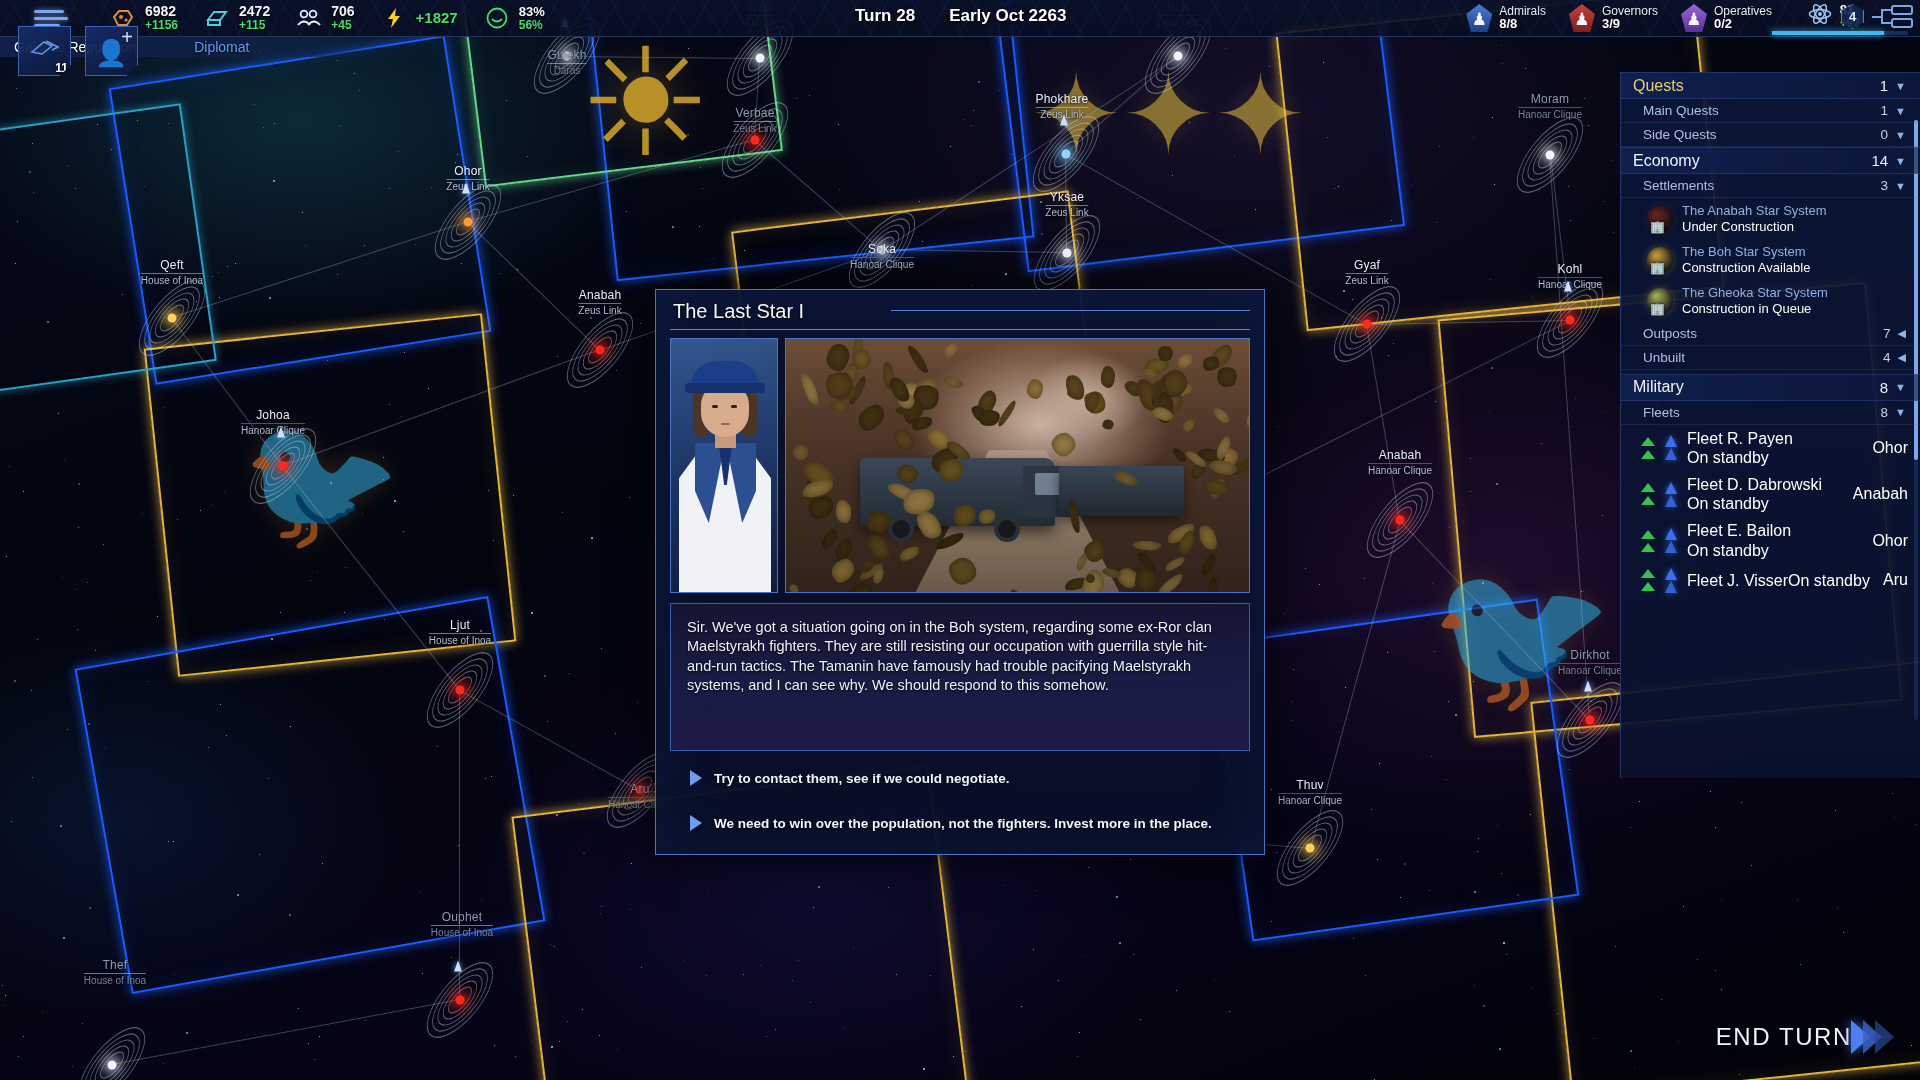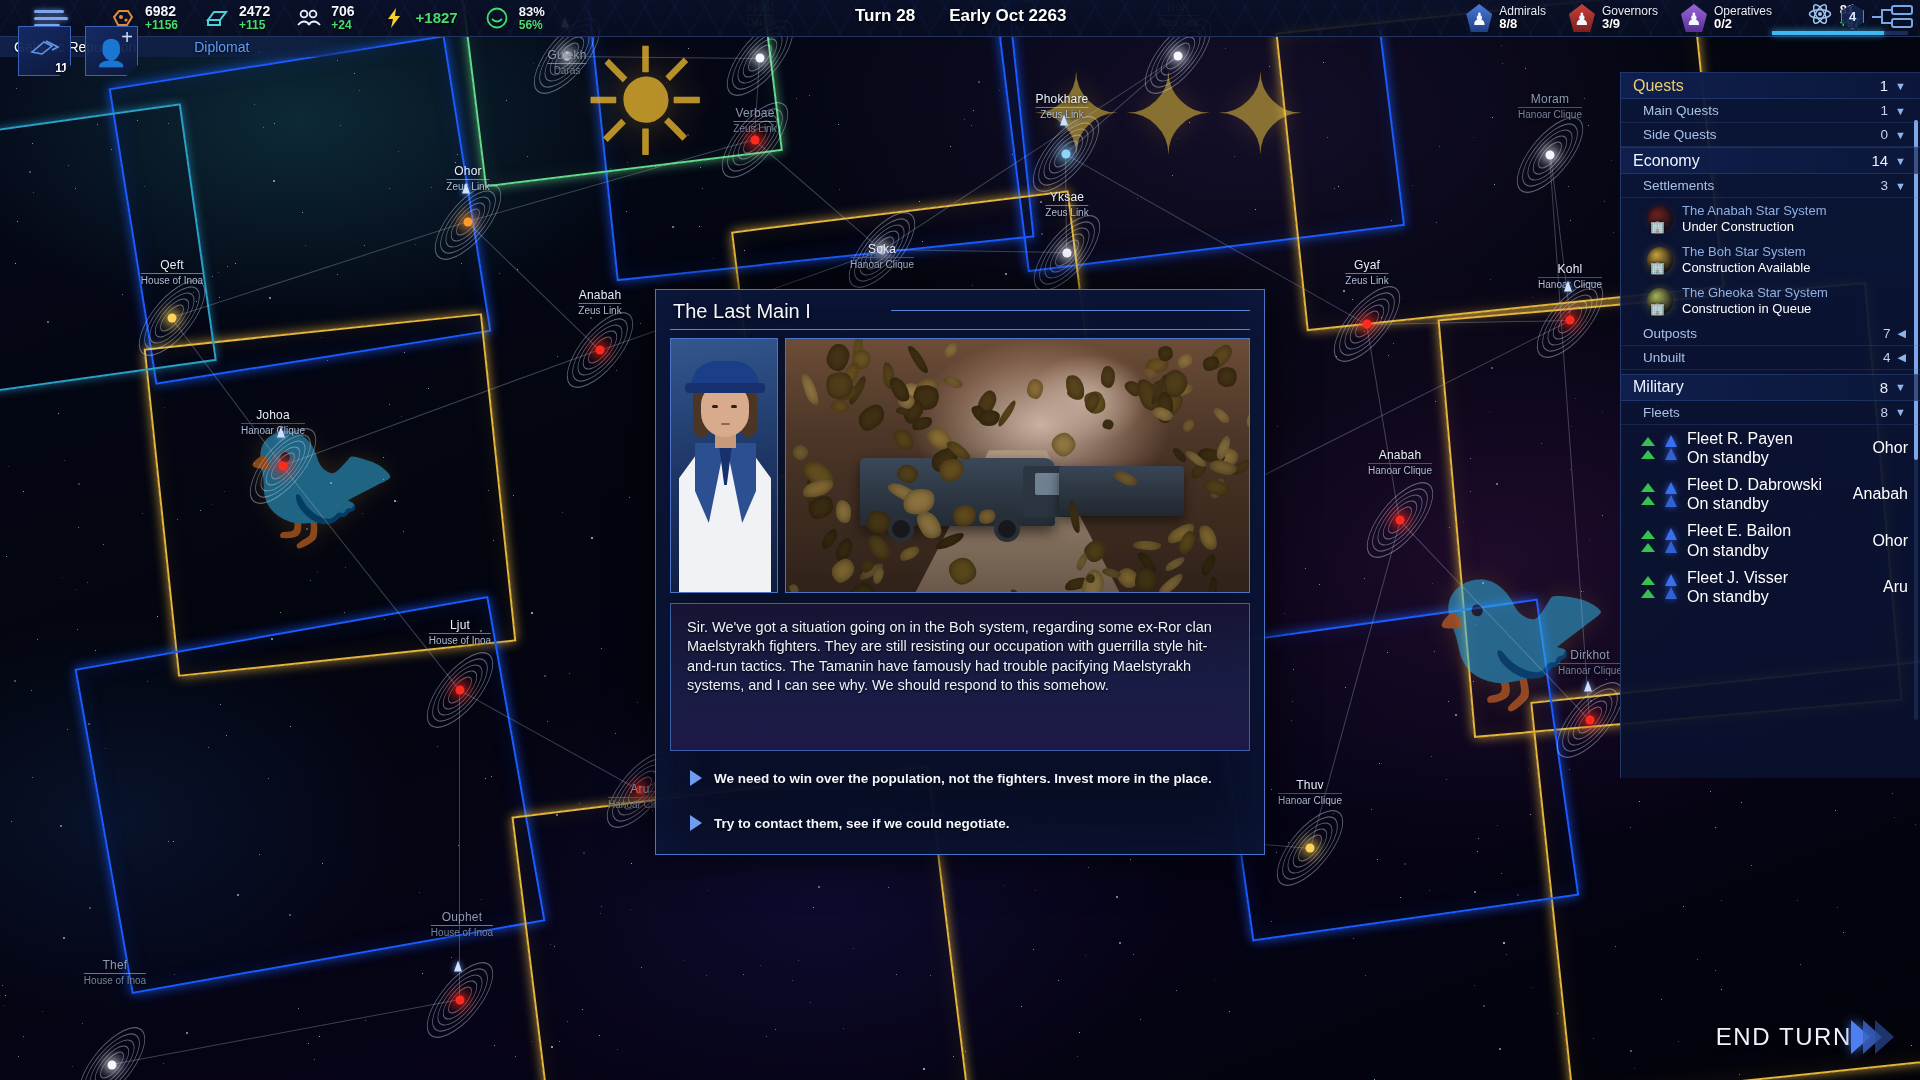--- a/index.html
+++ b/index.html
@@ -1277,21 +1277,21 @@
         <span class="ricon">
           <svg width="26" height="20" viewBox="0 0 26 20">
               <circle cx="8" cy="6" r="3.4" fill="none" stroke="#e8eefc" stroke-width="1.8"></circle>
               <circle cx="17" cy="6" r="3.4" fill="none" stroke="#e8eefc" stroke-width="1.8"></circle>
               <path d="M2 17 q6 -7 12 0" fill="none" stroke="#e8eefc" stroke-width="1.8"></path>
               <path d="M12 17 q6 -7 12 0" fill="none" stroke="#e8eefc" stroke-width="1.8"></path>
             </svg>
         </span>
         <span class="rtext">
           <span class="rval">706</span>
-          <span class="rdelta">+24</span>
+          <span class="rdelta">+45</span>
         </span>
       </div>
 
       <div class="res">
         <span class="ricon">
           <svg width="20" height="22" viewBox="0 0 20 22">
               <path d="M12 1 L4 12 L9 12 L7 21 L16 9 L11 9 Z" fill="#f6cf2e"></path>
             </svg>
         </span>
         <span class="rtext">
@@ -1398,21 +1398,21 @@
       <span class="cnt">11</span>
     </div>
     <div class="repcard">
       <span class="person">👤</span>
       <span class="plus">+</span>
     </div>
   </div>
 
   <div class="dialog">
     <div class="dlg-titlebar">
-      <div class="dlg-title">The Last Main I</div>
+      <div class="dlg-title">The Last Star I</div>
       <div class="tline"></div>
       <div class="tline2"></div>
     </div>
 
     <div class="dlg-body">
       <div class="dlg-media">
         <div class="portrait">
           <span class="pbg"></span>
           <span class="p-body"></span>
           <span class="p-lapelL"></span>
@@ -1441,25 +1441,25 @@
           <span id="leafLayer"><span class="leaf" style="left:68.5%;top:31.5%;width:10px;height:11px;background:#4f4018;transform:rotate(90deg)"></span><span class="leaf" style="left:48.5%;top:99.0%;width:10px;height:26px;background:#6e5a22;transform:rotate(168deg)"></span><span class="leaf" style="left:4.6%;top:52.4%;width:22px;height:22px;background:#3f3312;transform:rotate(169deg)"></span><span class="leaf" style="left:92.1%;top:28.3%;width:19px;height:9px;background:#a48a4c;transform:rotate(43deg)"></span><span class="leaf" style="left:76.8%;top:83.3%;width:10px;height:25px;background:#3f3312;transform:rotate(142deg)"></span><span class="leaf" style="left:31.0%;top:43.6%;width:30px;height:20px;background:#3f3312;transform:rotate(141deg)"></span><span class="leaf" style="left:24.3%;top:17.5%;width:25px;height:26px;background:#a48a4c;transform:rotate(151deg)"></span><span class="leaf" style="left:27.8%;top:15.9%;width:24px;height:18px;background:#87713a;transform:rotate(156deg)"></span><span class="leaf" style="left:20.9%;top:9.1%;width:11px;height:27px;background:#5d4c1d;transform:rotate(174deg)"></span><span class="leaf" style="left:27.5%;top:18.3%;width:26px;height:25px;background:#3f3312;transform:rotate(168deg)"></span><span class="leaf" style="left:92.0%;top:54.9%;width:11px;height:21px;background:#87713a;transform:rotate(27deg)"></span><span class="leaf" style="left:17.0%;top:79.2%;width:28px;height:17px;background:#5d4c1d;transform:rotate(55deg)"></span><span class="leaf" style="left:64.3%;top:80.0%;width:22px;height:20px;background:#5d4c1d;transform:rotate(127deg)"></span><span class="leaf" style="left:85.9%;top:31.7%;width:9px;height:13px;background:#9a7f3d;transform:rotate(35deg)"></span><span class="leaf" style="left:99.5%;top:27.4%;width:31px;height:26px;background:#a48a4c;transform:rotate(9deg)"></span><span class="leaf" style="left:23.6%;top:35.0%;width:17px;height:23px;background:#5d4c1d;transform:rotate(138deg)"></span><span class="leaf" style="left:33.0%;top:47.5%;width:25px;height:22px;background:#6e5a22;transform:rotate(154deg)"></span><span class="leaf" style="left:83.1%;top:44.3%;width:17px;height:8px;background:#3f3312;transform:rotate(49deg)"></span><span class="leaf" style="left:31.0%;top:34.3%;width:19px;height:25px;background:#9a7f3d;transform:rotate(124deg)"></span><span class="leaf" style="left:93.0%;top:11.0%;width:20px;height:20px;background:#3f3312;transform:rotate(165deg)"></span><span class="leaf" style="left:82.4%;top:18.1%;width:25px;height:11px;background:#9a7f3d;transform:rotate(167deg)"></span><span class="leaf" style="left:11.0%;top:78.8%;width:14px;height:24px;background:#3f3312;transform:rotate(24deg)"></span><span class="leaf" style="left:15.3%;top:27.0%;width:29px;height:21px;background:#3f3312;transform:rotate(135deg)"></span><span class="leaf" style="left:21.8%;top:58.3%;width:32px;height:13px;background:#a48a4c;transform:rotate(25deg)"></span><span class="leaf" style="left:41.7%;top:20.3%;width:16px;height:26px;background:#4f4018;transform:rotate(23deg)"></span><span class="leaf" style="left:8.9%;top:2.1%;width:22px;height:27px;background:#3f3312;transform:rotate(11deg)"></span><span class="leaf" style="left:12.1%;top:18.6%;width:31px;height:9px;background:#4f4018;transform:rotate(118deg)"></span><span class="leaf" style="left:3.4%;top:49.4%;width:33px;height:21px;background:#6e5a22;transform:rotate(36deg)"></span><span class="leaf" style="left:12.5%;top:1.5%;width:28px;height:9px;background:#6e5a22;transform:rotate(96deg)"></span><span class="leaf" style="left:57.4%;top:37.2%;width:23px;height:23px;background:#a48a4c;transform:rotate(33deg)"></span><span class="leaf" style="left:27.7%;top:69.5%;width:30px;height:20px;background:#a48a4c;transform:rotate(55deg)"></span><span class="leaf" style="left:88.0%;top:48.7%;width:11px;height:18px;background:#4f4018;transform:rotate(42deg)"></span><span class="leaf" style="left:72.2%;top:50.2%;width:11px;height:25px;background:#87713a;transform:rotate(112deg)"></span><span class="leaf" style="left:79.7%;top:95.2%;width:31px;height:10px;background:#a48a4c;transform:rotate(139deg)"></span><span class="leaf" style="left:95.8%;top:48.6%;width:25px;height:10px;background:#4f4018;transform:rotate(150deg)"></span><span class="leaf" style="left:71.4%;top:90.8%;width:22px;height:18px;background:#9a7f3d;transform:rotate(32deg)"></span><span class="leaf" style="left:28.0%;top:29.3%;width:12px;height:21px;background:#3f3312;transform:rotate(70deg)"></span><span class="leaf" style="left:36.1%;top:65.7%;width:23px;height:21px;background:#6e5a22;transform:rotate(156deg)"></span><span class="leaf" style="left:67.2%;top:12.2%;width:22px;height:14px;background:#4f4018;transform:rotate(92deg)"></span><span class="leaf" style="left:82.1%;top:74.2%;width:30px;height:13px;background:#9a7f3d;transform:rotate(150deg)"></span><span class="leaf" style="left:80.6%;top:20.1%;width:23px;height:25px;background:#5d4c1d;transform:rotate(20deg)"></span><span class="leaf" style="left:62.0%;top:86.7%;width:18px;height:8px;background:#a48a4c;transform:rotate(115deg)"></span><span class="leaf" style="left:4.5%;top:57.3%;width:8px;height:27px;background:#4f4018;transform:rotate(170deg)"></span><span class="leaf" style="left:84.8%;top:5.5%;width:12px;height:16px;background:#a48a4c;transform:rotate(49deg)"></span><span class="leaf" style="left:40.7%;top:25.8%;width:12px;height:20px;background:#3f3312;transform:rotate(138deg)"></span><span class="leaf" style="left:34.0%;top:2.3%;width:16px;height:10px;background:#a48a4c;transform:rotate(129deg)"></span><span class="leaf" style="left:25.6%;top:23.6%;width:17px;height:25px;background:#3f3312;transform:rotate(29deg)"></span><span class="leaf" style="left:89.4%;top:75.3%;width:13px;height:16px;background:#6e5a22;transform:rotate(90deg)"></span><span class="leaf" style="left:92.9%;top:43.0%;width:22px;height:18px;background:#9a7f3d;transform:rotate(2deg)"></span><span class="leaf" style="left:90.6%;top:40.9%;width:13px;height:27px;background:#3f3312;transform:rotate(103deg)"></span><span class="leaf" style="left:91.3%;top:53.3%;width:15px;height:27px;background:#5d4c1d;transform:rotate(104deg)"></span><span class="leaf" style="left:89.1%;top:97.6%;width:27px;height:8px;background:#3f3312;transform:rotate(98deg)"></span><span class="leaf" style="left:11.9%;top:16.9%;width:12px;height:23px;background:#5d4c1d;transform:rotate(68deg)"></span><span class="leaf" style="left:81.0%;top:12.5%;width:27px;height:25px;background:#4f4018;transform:rotate(116deg)"></span><span class="leaf" style="left:84.1%;top:78.0%;width:24px;height:13px;background:#6e5a22;transform:rotate(113deg)"></span><span class="leaf" style="left:10.2%;top:86.6%;width:20px;height:25px;background:#9a7f3d;transform:rotate(37deg)"></span><span class="leaf" style="left:15.6%;top:90.1%;width:27px;height:9px;background:#87713a;transform:rotate(150deg)"></span><span class="leaf" style="left:23.7%;top:26.7%;width:15px;height:8px;background:#4f4018;transform:rotate(5deg)"></span><span class="leaf" style="left:88.4%;top:75.6%;width:26px;height:15px;background:#9a7f3d;transform:rotate(67deg)"></span><span class="leaf" style="left:14.2%;top:4.2%;width:19px;height:19px;background:#6e5a22;transform:rotate(147deg)"></span><span class="leaf" style="left:91.9%;top:41.0%;width:25px;height:10px;background:#a48a4c;transform:rotate(112deg)"></span><span class="leaf" style="left:41.9%;top:66.7%;width:14px;height:17px;background:#9a7f3d;transform:rotate(68deg)"></span><span class="leaf" style="left:77.5%;top:7.4%;width:24px;height:15px;background:#6e5a22;transform:rotate(170deg)"></span><span class="leaf" style="left:17.6%;top:67.4%;width:23px;height:24px;background:#4f4018;transform:rotate(89deg)"></span><span class="leaf" style="left:16.7%;top:87.0%;width:10px;height:14px;background:#5d4c1d;transform:rotate(42deg)"></span><span class="leaf" style="left:24.3%;top:21.2%;width:15px;height:16px;background:#a48a4c;transform:rotate(104deg)"></span><span class="leaf" style="left:32.2%;top:77.8%;width:30px;height:10px;background:#3f3312;transform:rotate(155deg)"></span><span class="leaf" style="left:77.3%;top:11.7%;width:12px;height:8px;background:#9a7f3d;transform:rotate(25deg)"></span><span class="leaf" style="left:12.3%;top:97.5%;width:34px;height:26px;background:#3f3312;transform:rotate(128deg)"></span><span class="leaf" style="left:4.8%;top:62.6%;width:26px;height:21px;background:#3f3312;transform:rotate(149deg)"></span><span class="leaf" style="left:8.3%;top:74.6%;width:11px;height:22px;background:#3f3312;transform:rotate(33deg)"></span><span class="leaf" style="left:41.7%;top:28.0%;width:21px;height:16px;background:#3f3312;transform:rotate(173deg)"></span><span class="leaf" style="left:61.5%;top:91.9%;width:11px;height:24px;background:#4f4018;transform:rotate(73deg)"></span><span class="leaf" style="left:64.5%;top:20.6%;width:20px;height:23px;background:#6e5a22;transform:rotate(145deg)"></span><span class="leaf" style="left:92.2%;top:1.7%;width:16px;height:27px;background:#5d4c1d;transform:rotate(40deg)"></span><span class="leaf" style="left:52.1%;top:15.7%;width:16px;height:20px;background:#9a7f3d;transform:rotate(5deg)"></span><span class="leaf" style="left:78.5%;top:16.1%;width:17px;height:25px;background:#4f4018;transform:rotate(23deg)"></span><span class="leaf" style="left:1.5%;top:41.7%;width:15px;height:15px;background:#87713a;transform:rotate(22deg)"></span><span class="leaf" style="left:64.8%;top:20.9%;width:13px;height:20px;background:#5d4c1d;transform:rotate(19deg)"></span><span class="leaf" style="left:74.9%;top:80.0%;width:28px;height:9px;background:#9a7f3d;transform:rotate(3deg)"></span><span class="leaf" style="left:23.9%;top:49.8%;width:21px;height:18px;background:#5d4c1d;transform:rotate(18deg)"></span><span class="leaf" style="left:62.7%;top:93.8%;width:34px;height:21px;background:#a48a4c;transform:rotate(101deg)"></span><span class="leaf" style="left:10.3%;top:22.8%;width:12px;height:19px;background:#6e5a22;transform:rotate(99deg)"></span><span class="leaf" style="left:18.2%;top:91.6%;width:17px;height:9px;background:#a48a4c;transform:rotate(110deg)"></span><span class="leaf" style="left:35.3%;top:86.7%;width:27px;height:26px;background:#6e5a22;transform:rotate(43deg)"></span><span class="leaf" style="left:36.1%;top:38.9%;width:11px;height:27px;background:#6e5a22;transform:rotate(127deg)"></span><span class="leaf" style="left:78.4%;top:23.7%;width:31px;height:17px;background:#3f3312;transform:rotate(92deg)"></span><span class="leaf" style="left:25.2%;top:59.3%;width:32px;height:25px;background:#a48a4c;transform:rotate(164deg)"></span><span class="leaf" style="left:25.1%;top:6.2%;width:32px;height:9px;background:#3f3312;transform:rotate(57deg)"></span><span class="leaf" style="left:73.1%;top:17.0%;width:19px;height:13px;background:#4f4018;transform:rotate(34deg)"></span><span class="leaf" style="left:25.5%;top:80.8%;width:11px;height:21px;background:#9a7f3d;transform:rotate(62deg)"></span><span class="leaf" style="left:12.6%;top:9.1%;width:13px;height:26px;background:#6e5a22;transform:rotate(25deg)"></span><span class="leaf" style="left:1.5%;top:17.8%;width:34px;height:11px;background:#a48a4c;transform:rotate(68deg)"></span><span class="leaf" style="left:74.5%;top:18.6%;width:34px;height:18px;background:#4f4018;transform:rotate(68deg)"></span><span class="leaf" style="left:77.2%;top:18.4%;width:32px;height:7px;background:#4f4018;transform:rotate(115deg)"></span><span class="leaf" style="left:35.0%;top:13.2%;width:10px;height:20px;background:#87713a;transform:rotate(109deg)"></span><span class="leaf" style="left:81.7%;top:87.3%;width:22px;height:8px;background:#a48a4c;transform:rotate(149deg)"></span><span class="leaf" style="left:21.5%;top:16.9%;width:27px;height:15px;background:#3f3312;transform:rotate(59deg)"></span><span class="leaf" style="left:64.7%;top:92.8%;width:9px;height:9px;background:#6e5a22;transform:rotate(98deg)"></span><span class="leaf" style="left:9.9%;top:65.3%;width:23px;height:15px;background:#a48a4c;transform:rotate(83deg)"></span><span class="leaf" style="left:87.6%;top:42.7%;width:8px;height:24px;background:#a48a4c;transform:rotate(126deg)"></span><span class="leaf" style="left:91.4%;top:48.2%;width:28px;height:13px;background:#87713a;transform:rotate(12deg)"></span><span class="leaf" style="left:3.4%;top:56.2%;width:32px;height:15px;background:#9a7f3d;transform:rotate(162deg)"></span><span class="leaf" style="left:90.3%;top:6.5%;width:14px;height:17px;background:#3f3312;transform:rotate(61deg)"></span><span class="leaf" style="left:0.9%;top:96.9%;width:8px;height:10px;background:#a48a4c;transform:rotate(140deg)"></span><span class="leaf" style="left:79.0%;top:27.3%;width:21px;height:12px;background:#a48a4c;transform:rotate(19deg)"></span><span class="leaf" style="left:58.8%;top:68.9%;width:33px;height:8px;background:#4f4018;transform:rotate(79deg)"></span><span class="leaf" style="left:88.8%;top:87.4%;width:23px;height:10px;background:#3f3312;transform:rotate(118deg)"></span><span class="leaf" style="left:44.4%;top:28.0%;width:30px;height:7px;background:#6e5a22;transform:rotate(123deg)"></span><span class="leaf" style="left:60.8%;top:19.3%;width:9px;height:11px;background:#87713a;transform:rotate(116deg)"></span><span class="leaf" style="left:68.3%;top:90.9%;width:19px;height:8px;background:#87713a;transform:rotate(15deg)"></span><span class="leaf" style="left:80.4%;top:2.8%;width:15px;height:15px;background:#3f3312;transform:rotate(154deg)"></span><span class="leaf" style="left:59.6%;top:15.7%;width:26px;height:17px;background:#5d4c1d;transform:rotate(70deg)"></span><span class="leaf" style="left:8.6%;top:13.0%;width:27px;height:27px;background:#4f4018;transform:rotate(158deg)"></span><span class="leaf" style="left:75.1%;top:90.8%;width:24px;height:22px;background:#4f4018;transform:rotate(90deg)"></span></span>
           <span class="tint"></span>
         </div>
       </div>
 
       <div class="dlg-text">Sir. We've got a situation going on in the Boh system, regarding some ex-Ror clan Maelstyrakh fighters. They are still resisting our occupation with guerrilla style hit-and-run tactics. The Tamanin have famously had trouble pacifying Maelstyrakh systems, and I can see why. We should respond to this somehow.</div>
 
       <div class="choices" id="choiceList">
           <div class="choice">
             <span class="arw"></span>
-            <span>We need to win over the population, not the fighters. Invest more in the place.</span>
+            <span>Try to contact them, see if we could negotiate.</span>
           </div>
           <div class="choice">
             <span class="arw"></span>
-            <span>Try to contact them, see if we could negotiate.</span>
+            <span>We need to win over the population, not the fighters. Invest more in the place.</span>
           </div>
         </div>
     </div>
   </div>
 
   <div class="sidebar">
     <div class="sb-scroll">
         <i></i>
       </div>
 
@@ -1605,21 +1605,21 @@
         </div>
         <div class="fleet-row">
           <span class="fleet-chev">
             <i></i>
             <i></i>
           </span>
           <span class="fleet-ship">
             <i></i>
             <i></i>
           </span>
-          <span class="txt" style="flex:1;display:flex;flex-direction:column;line-height:1.2">
+          <span class="txt" style="flex:1;display:flex;flex-direction:row;line-height:1.2">
             <span class="t1">Fleet J. Visser</span>
             <span class="t2">On standby</span>
           </span>
           <span class="right">Aru</span>
         </div>
       </div>
   </div>
 
   <div class="endturn">
     <span class="lbl">END TURN</span>

